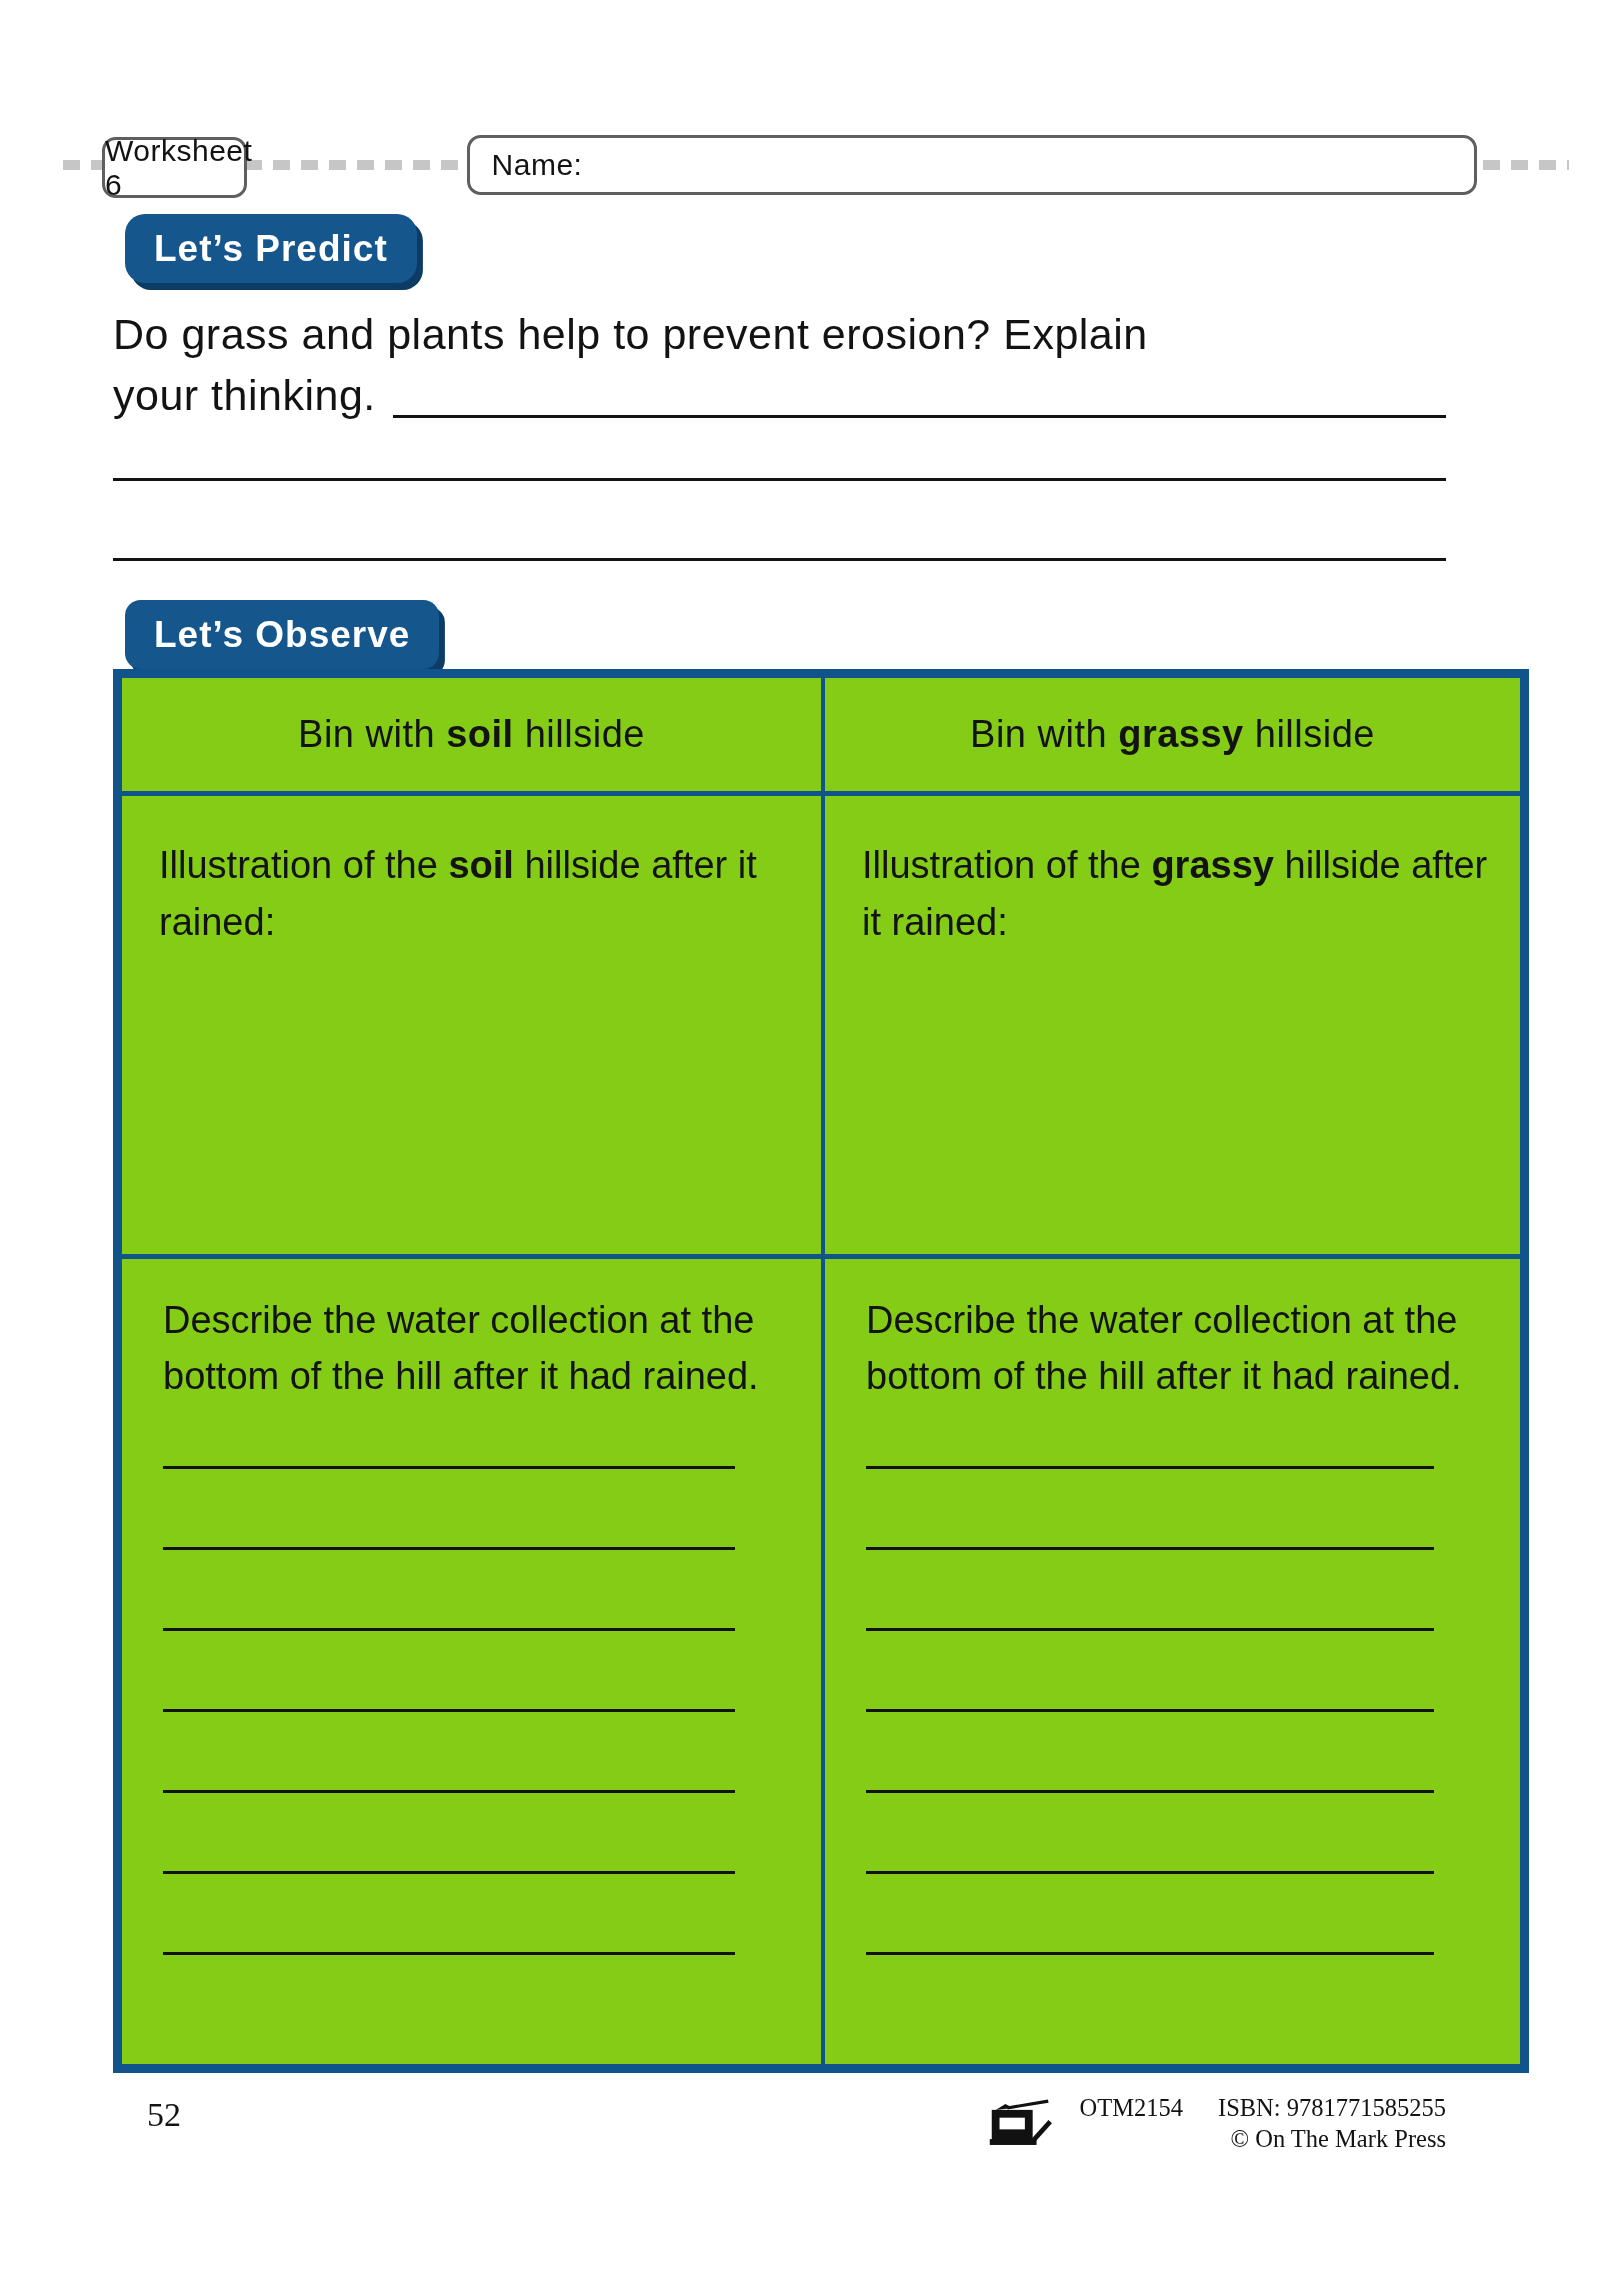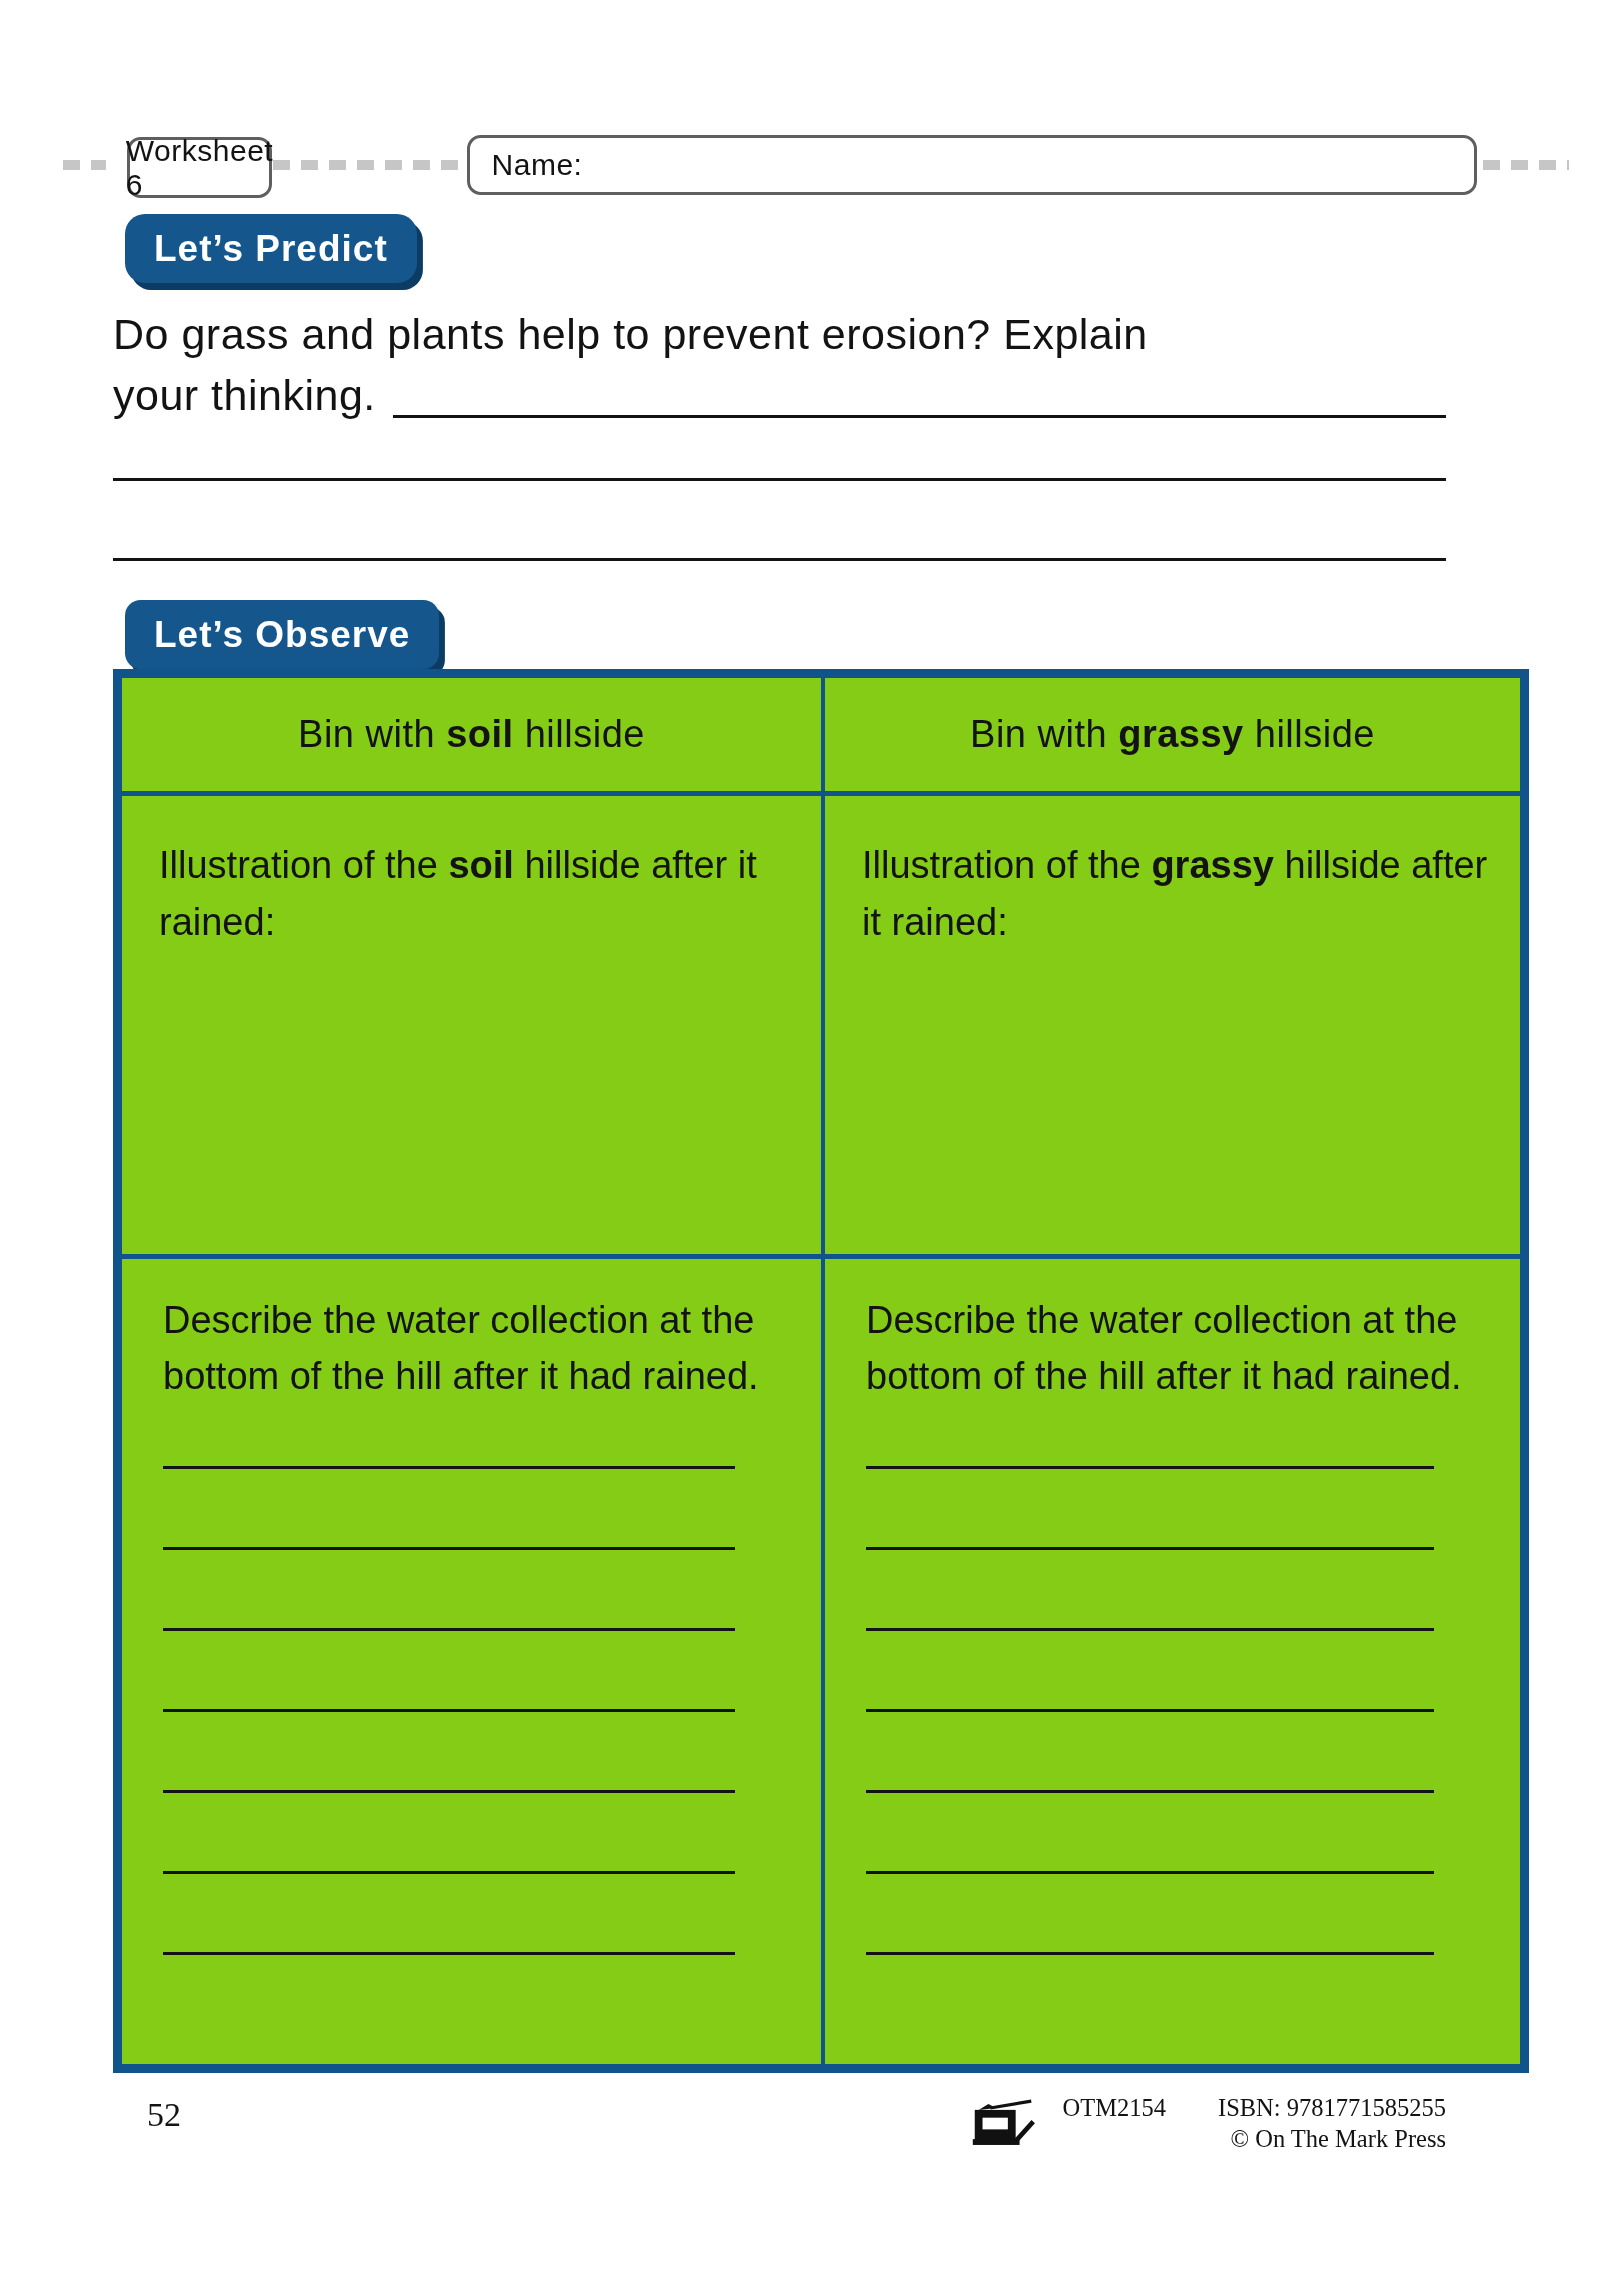--- a/index.html
+++ b/index.html
@@ -20,21 +20,21 @@
   .dash-left  { left:63px;  top:160px; width:43px; }
   .dash-mid   { left:245px; top:160px; width:223px; }
   .dash-right { left:1483px;top:160px; width:86px; }
 
   .hdr-box {
     position:absolute; box-sizing:border-box;
     background:#ffffff; border:3.9px solid #5f5f5f; border-radius:13.7px;
     display:flex; align-items:center;
     font-size:30px; letter-spacing:0.5px;
   }
-  .worksheet-box { left:102px; top:137px; width:145px; height:61px; justify-content:center;margin-left:25px; }
+  .worksheet-box { left:102px; top:137px; width:145px; height:61px; justify-content:flex-start; }
   .name-box      { left:467px; top:135px; width:1010px; height:60px; padding-left:21.6px; }
   .name-input-area { flex:1; height:100%; }
 
   
   .badge {
     position:absolute; left:125px;
     background:#15578c; color:#ffffff;
     font-weight:bold; font-size:37px; letter-spacing:1px;
     padding:0 29px; height:69px; line-height:69px;
     border-radius:15.7px;
@@ -81,21 +81,21 @@
   .page-num {
     position:absolute; left:147px; top:2096px;
     font-family:"Liberation Serif", serif; font-size:34px;
   }
   .footer-right {
     position:absolute; top:2092px; right:175px;
     display:flex; align-items:flex-start; gap:21.6px;
   }
   .press-logo { width:76px; height:57px; margin-top:3.9px; }
   .footer-text { text-align:right; font-family:"Liberation Serif", serif; font-size:24.5px; line-height:31px; }
-  .footer-text .row1 { display:flex; gap:52px; justify-content:flex-end; }
+  .footer-text .row1 { display:flex; gap:35px; justify-content:flex-end; }
 </style>
 </head>
 <body>
 
 <div class="page">
 
   <div class="dash dash-left"></div>
   <div class="dash dash-mid"></div>
   <div class="dash dash-right"></div>
 

